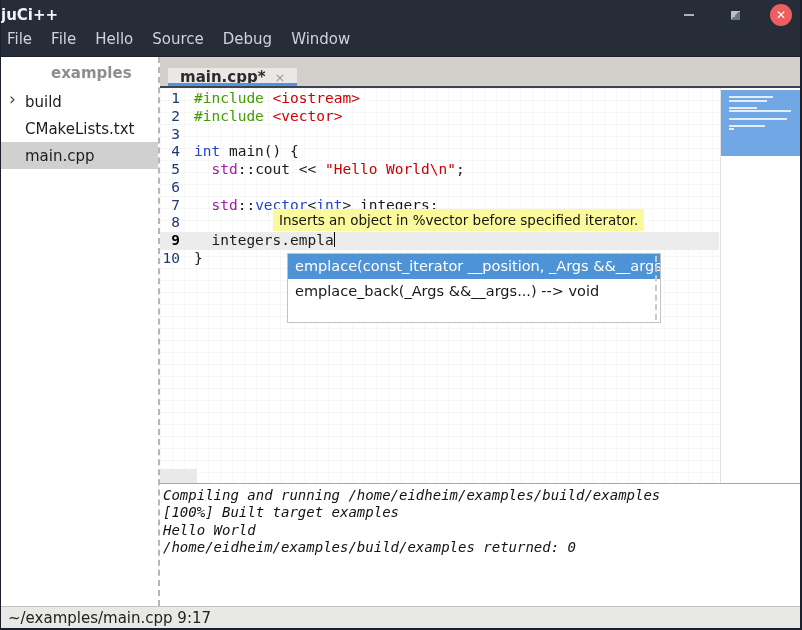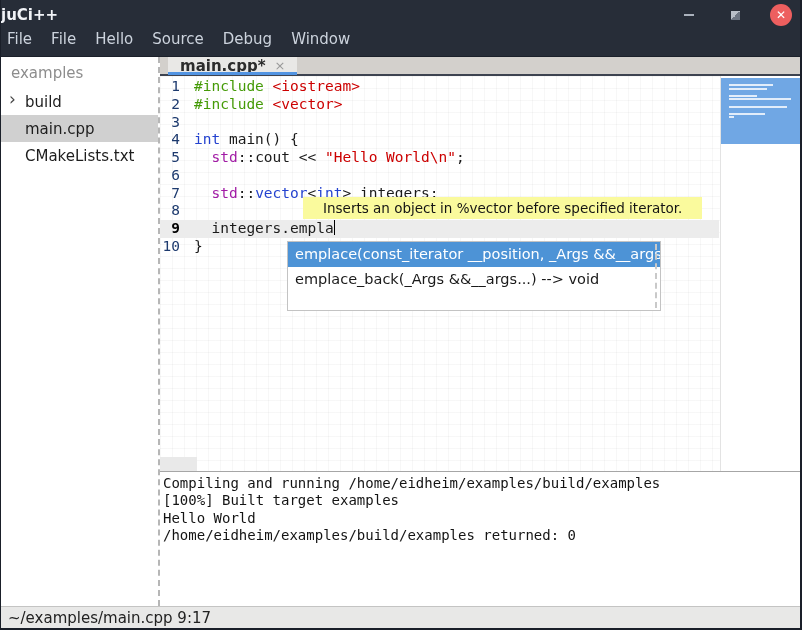--- a/index.html
+++ b/index.html
@@ -14,27 +14,27 @@
   .ctl-min-glyph{ width:10px; height:2px; background:#aab1bc; }
   .ctl-max-glyph{ width:9px; height:9px; background:linear-gradient(135deg,#b9bfc9 50%,#6e7684 50%); }
   .ctl-close{ width:22px; height:22px; border-radius:50%; background:#ed5f5f; color:#fff; font-size:12px; font-weight:bold;
     display:flex; align-items:center; justify-content:center; }
   
   .menubar{ height:27px; background:#272d38; border-bottom:1px solid #1b202a; display:flex; padding-left:6px; gap:19px;}
   .menu-item{ color:#ccd3dd; font-size:15px; }
   
   .body{ display:flex; height:549px; }
   .sidebar{ width:159px; background:#fff; border-right:2px dashed #b6b6b6; flex:none; }
-  .sb-header{ font-size:15px; font-weight:normal; color:#8d8d8d; padding:7px 10px 6px; }
+  .sb-header{ font-size:15px; font-weight:bold; color:#8d8d8d; padding:7px 10px 6px;margin-left:40px; }
   .sb-item{ height:27px; display:flex; align-items:center; font-size:15px; color:#1d1d1d; padding-left:24px; position:relative; }
   .sb-item .expander{ position:absolute; left:8px; top:1px; font-size:17px; color:#4a4a4a; }
   .sb-item.selected{ background:#d0d0d0; }
   .main{ flex:1; display:flex; flex-direction:column; min-width:0; position:relative; }
   
-  .tabstrip{ height:19px; background:#d3d0cc; border-bottom:2px solid #3d4350; display:flex; align-items:center; padding-left:8px; }
+  .tabstrip{ height:31px; background:#d3d0cc; border-bottom:2px solid #3d4350; display:flex; align-items:flex-end; padding-left:8px; }
   .tab{ position:relative; background:#e9e8e6; display:flex; align-items:center; padding:0 12px; gap:9px; }
   .tab::after{ content:""; position:absolute; left:0; right:0; bottom:0; height:3px; background:#5294e2; }
   .tab-label{ font-size:15px; font-weight:bold; color:#2c2c2c; }
   .tab-close{ color:#999; font-size:13px; }
   
   .editor{ height:395px; position:relative; background:#fff;
     background-image:linear-gradient(to right, rgba(110,110,110,.055) 1px, transparent 1px),
                      linear-gradient(to bottom, rgba(110,110,110,.055) 1px, transparent 1px);
     background-size:12px 12px; overflow:hidden; }
   .code-rows{ position:absolute; left:0; top:2px; right:81px; }
@@ -48,31 +48,31 @@
   .tok-str{ color:#cc0000; }
   .tok-type{ color:#2442cf;margin-top:22px; }
   .tok-ns{ color:#a11ba5; }
   .cursor{ display:inline-block; width:1px; height:15px; background:#000; vertical-align:-2px; }
   .gutter-end{ position:absolute; left:0; bottom:0; width:37px; height:14px; background:#e9e9e9; }
   
   .minimap{ position:absolute; top:0; right:0; bottom:0; width:80px; background:#fff; border-left:1px solid #e3e3e3; }
   .mini-view{ position:absolute; top:2px; left:0; right:0; height:66px; background:#70a7e4; padding:6px 0 0 8px; }
   .mini-bar{ height:2px; margin-bottom:1.6px; background:rgba(255,255,255,.8); }
   
-  .tooltip{ position:absolute; left:143px; top:121px; height:22px; background:#fafa9d; color:#141414;
-    font-size:13.5px; line-height:18px; padding:2px 20px; white-space:nowrap; z-index:5; }
+  .tooltip{ position:absolute; left:113px; top:121px; height:22px; background:#fafa9d; color:#141414;
+    font-size:13.5px; line-height:18px; padding:2px 6px; white-space:nowrap; z-index:5; }
   .popup{ position:absolute; left:127px; top:165px; width:374px; height:70px; background:#fff;
     border:1px solid #c3c3c3; z-index:6; }
   .popup-row{ height:25px; line-height:25px; font-size:14.5px; color:#1a1a1a; padding-left:7px; white-space:nowrap; overflow:hidden; }
   .popup-row.selected{ background:#4d93d6; color:#fff; }
   .popup-scroll{ position:absolute; right:3px; top:2px; bottom:2px; width:0; border-right:2px dashed #c9c9c9; }
   
   .h-sep{ height:1px; background:#a6a6a6; }
   .output{ flex:1; background:#fff; padding:3px 0 0 3px; overflow:hidden; }
-  .out-line{ font-family:"DejaVu Sans Mono", monospace; font-size:14px; line-height:17.4px; color:#141414; white-space:pre; }
+  .out-line{ font-family:"DejaVu Sans Mono", monospace; font-size:14px; line-height:17.4px; color:#141414; white-space:pre;font-style:italic; }
   
   .statusbar{ height:22px; background:#e8e8e7; border-top:1px solid #c4c4c3; display:flex; align-items:center;
     padding-left:7px; font-size:15px; color:#222; }
 </style>
 </head>
 <body>
 
 <div class="window">
 
   <div class="titlebar">
@@ -101,25 +101,25 @@
 
   <div class="body">
 
     <div class="sidebar">
       <div class="sb-header">examples</div>
       <div>
           <div class="sb-item">
             <span class="expander">›</span>
             <span>build</span>
           </div>
+          <div class="sb-item">
+            <span>CMakeLists.txt</span>
+          </div>
           <div class="sb-item selected">
             <span>main.cpp</span>
-          </div>
-          <div class="sb-item">
-            <span>CMakeLists.txt</span>
           </div>
         </div>
     </div>
 
     <div class="main">
 
       <div class="tabstrip">
         <div class="tab">
           <span class="tab-label">main.cpp*</span>
           <span class="tab-close">×</span>

